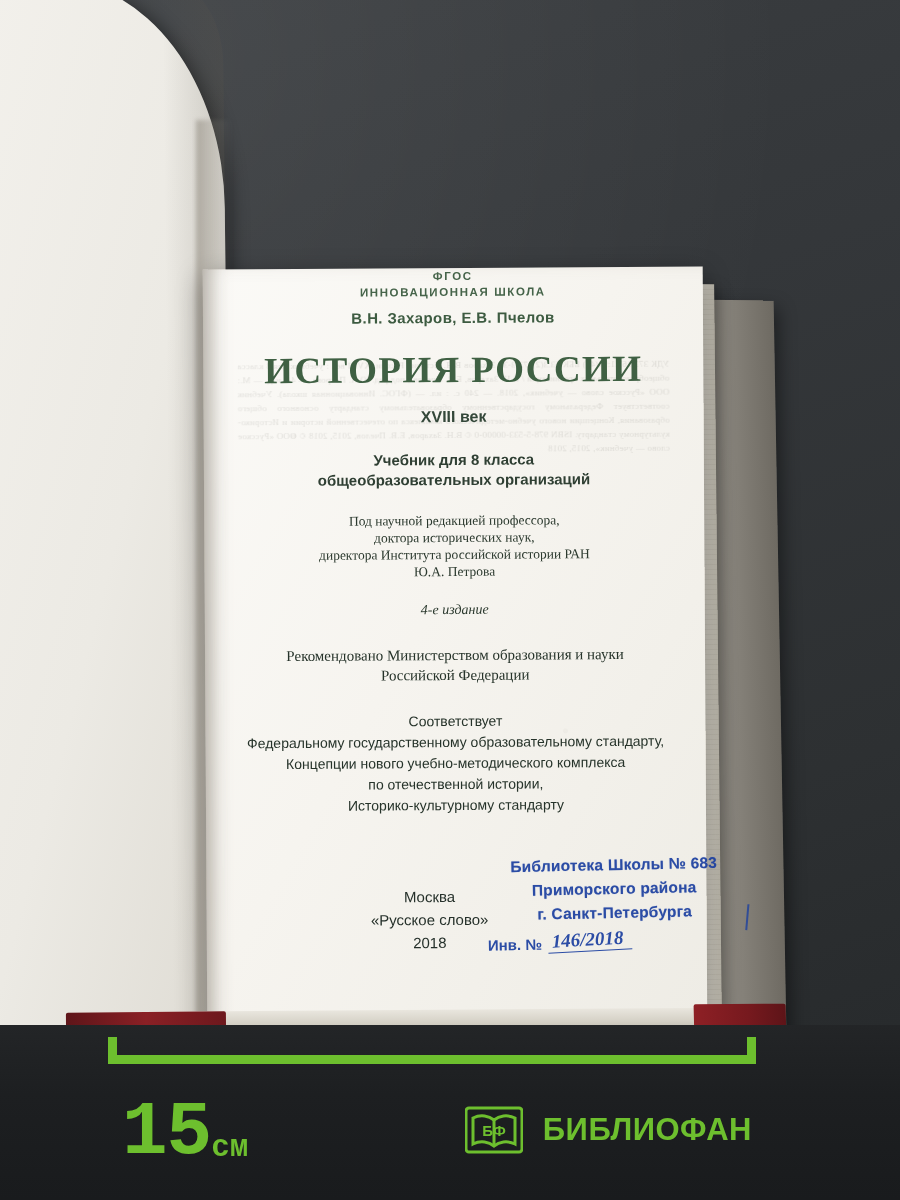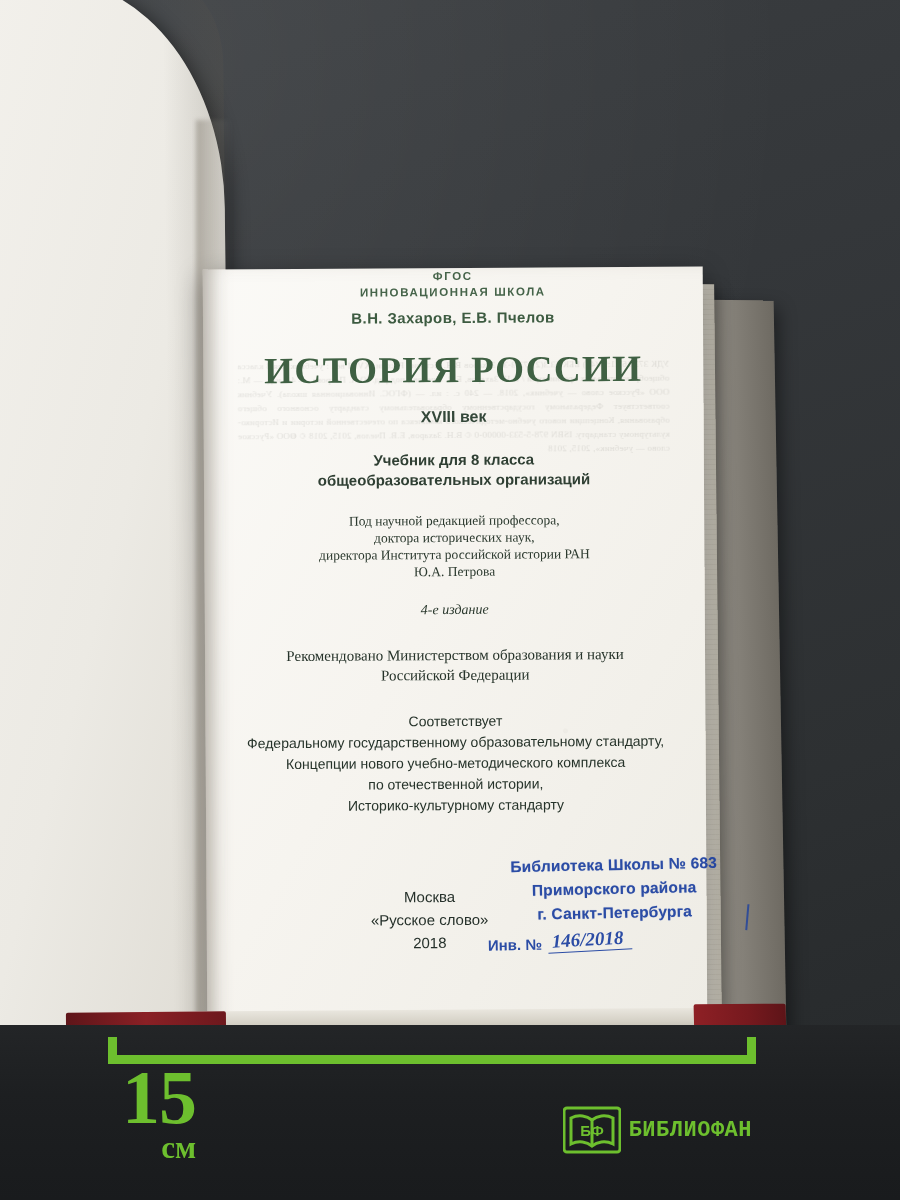--- a/index.html
+++ b/index.html
@@ -306,45 +306,44 @@
   .ruler::before { left: 0; }
   .ruler::after { right: 0; }
 
   .scale-label {
     position: absolute;
     left: 122px;
     bottom: 34px;
     display: flex;
     align-items: flex-end;
     color: #6dbf2e;
-    font-family: Liberation Serif, serif;
-    font-weight: 700;
-    flex-direction: column;
+    font-family: Liberation Mono, monospace;
+    font-weight: 700;
   }
   .scale-num { font-size: 76px; line-height: 66px; letter-spacing: -1px; }
   .scale-unit { font-size: 31px; line-height: 36px; }
 
   .brand {
     position: absolute;
     right: 148px;
     bottom: 46px;
     display: flex;
     align-items: center;
-    gap: 8px;
+    gap: 20px;
     color: #6dbf2e;
   }
   .brand-logo {
     width: 58px;
     height: 48px;
     position: relative;
   }
   .brand-name {
-    font-family: Liberation Mono, monospace;
-    font-weight: 700;
-    font-size: 22px;
+    font-family: Liberation Sans, sans-serif;
+    font-weight: 700;
+    font-size: 31px;
     letter-spacing: .5px;
   }
 
   
   .speckle {
     position: absolute; inset: 0;
     background-image:
       radial-gradient(circle at 18% 22%, rgba(120,110,95,0.05) 0 2px, transparent 3px),
       radial-gradient(circle at 72% 61%, rgba(120,110,95,0.04) 0 2px, transparent 3px),
       radial-gradient(circle at 44% 83%, rgba(120,110,95,0.05) 0 1.5px, transparent 3px);

